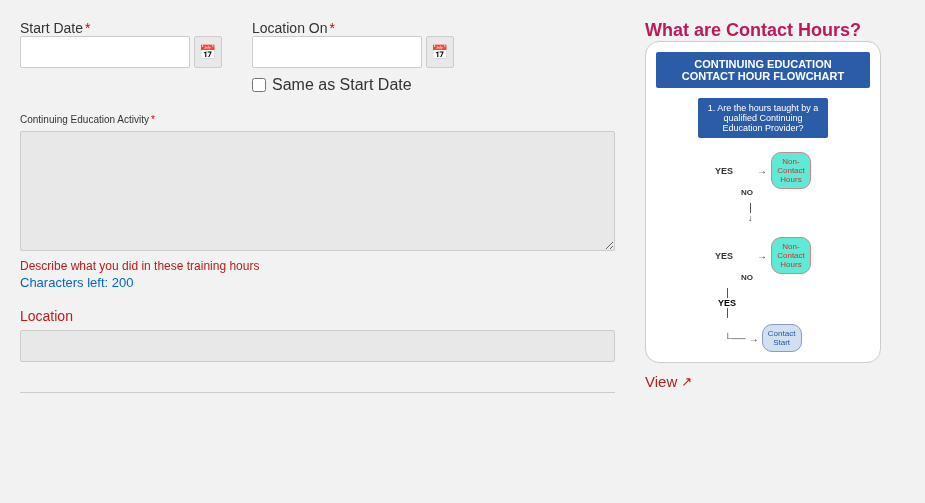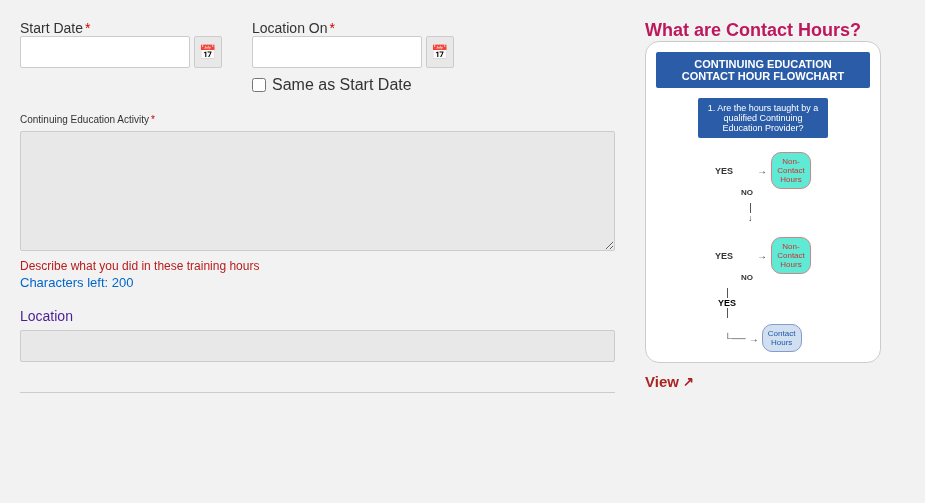--- a/index.html
+++ b/index.html
@@ -116,21 +116,21 @@
       margin-top: 4px;
     }
     .chars-left {
       font-size: 13px;
       color: #0066cc;
       margin-top: 2px;
     }
     
     .location-label {
       font-size: 14px;
-      color: #4c1d95;
+      color: #b91c1c;
       display: block;
       margin-top: 18px;
       margin-bottom: 6px;
     }
     .location-input {
       width: 100%;
       max-width: 600px;
       height: 32px;
       border: 1px solid #ccc;
       background: #e8e8e8;
@@ -222,21 +222,21 @@
       text-align: center;
       width: 40px;
       border: 1px solid #8899cc;
     }
     .view-link {
       display: flex;
       align-items: center;
       gap: 4px;
       color: #aa2222;
       font-size: 15px;
-      font-weight: bold;
+      font-weight: normal;
       margin-top: 10px;
       cursor: pointer;
       text-decoration: none;
     }
     .view-icon {
       font-size: 13px;
     }
     .divider-line {
       width: 100%;
       height: 1px;
@@ -343,21 +343,21 @@
               <div style="width:1px; height:10px; background:#555;"></div>
               <span style="font-size:9px; font-weight:bold;">YES</span>
               <div style="width:1px; height:10px; background:#555;"></div>
             </div>
           </div>
         </div>
 
         <div class="flow-horiz-row">
           <span style="font-size:10px; color:#555;">└──</span>
           <span class="flow-arrow">→</span>
-          <div class="flow-box-contact">Contact Hours</div>
+          <div class="flow-box-contact">Contact Start</div>
         </div>
 
       </div>
     </div>
 
     <a class="view-link" href="#">
       <span>View</span>
       <span class="view-icon">↗︎</span>
     </a>
   </div>

